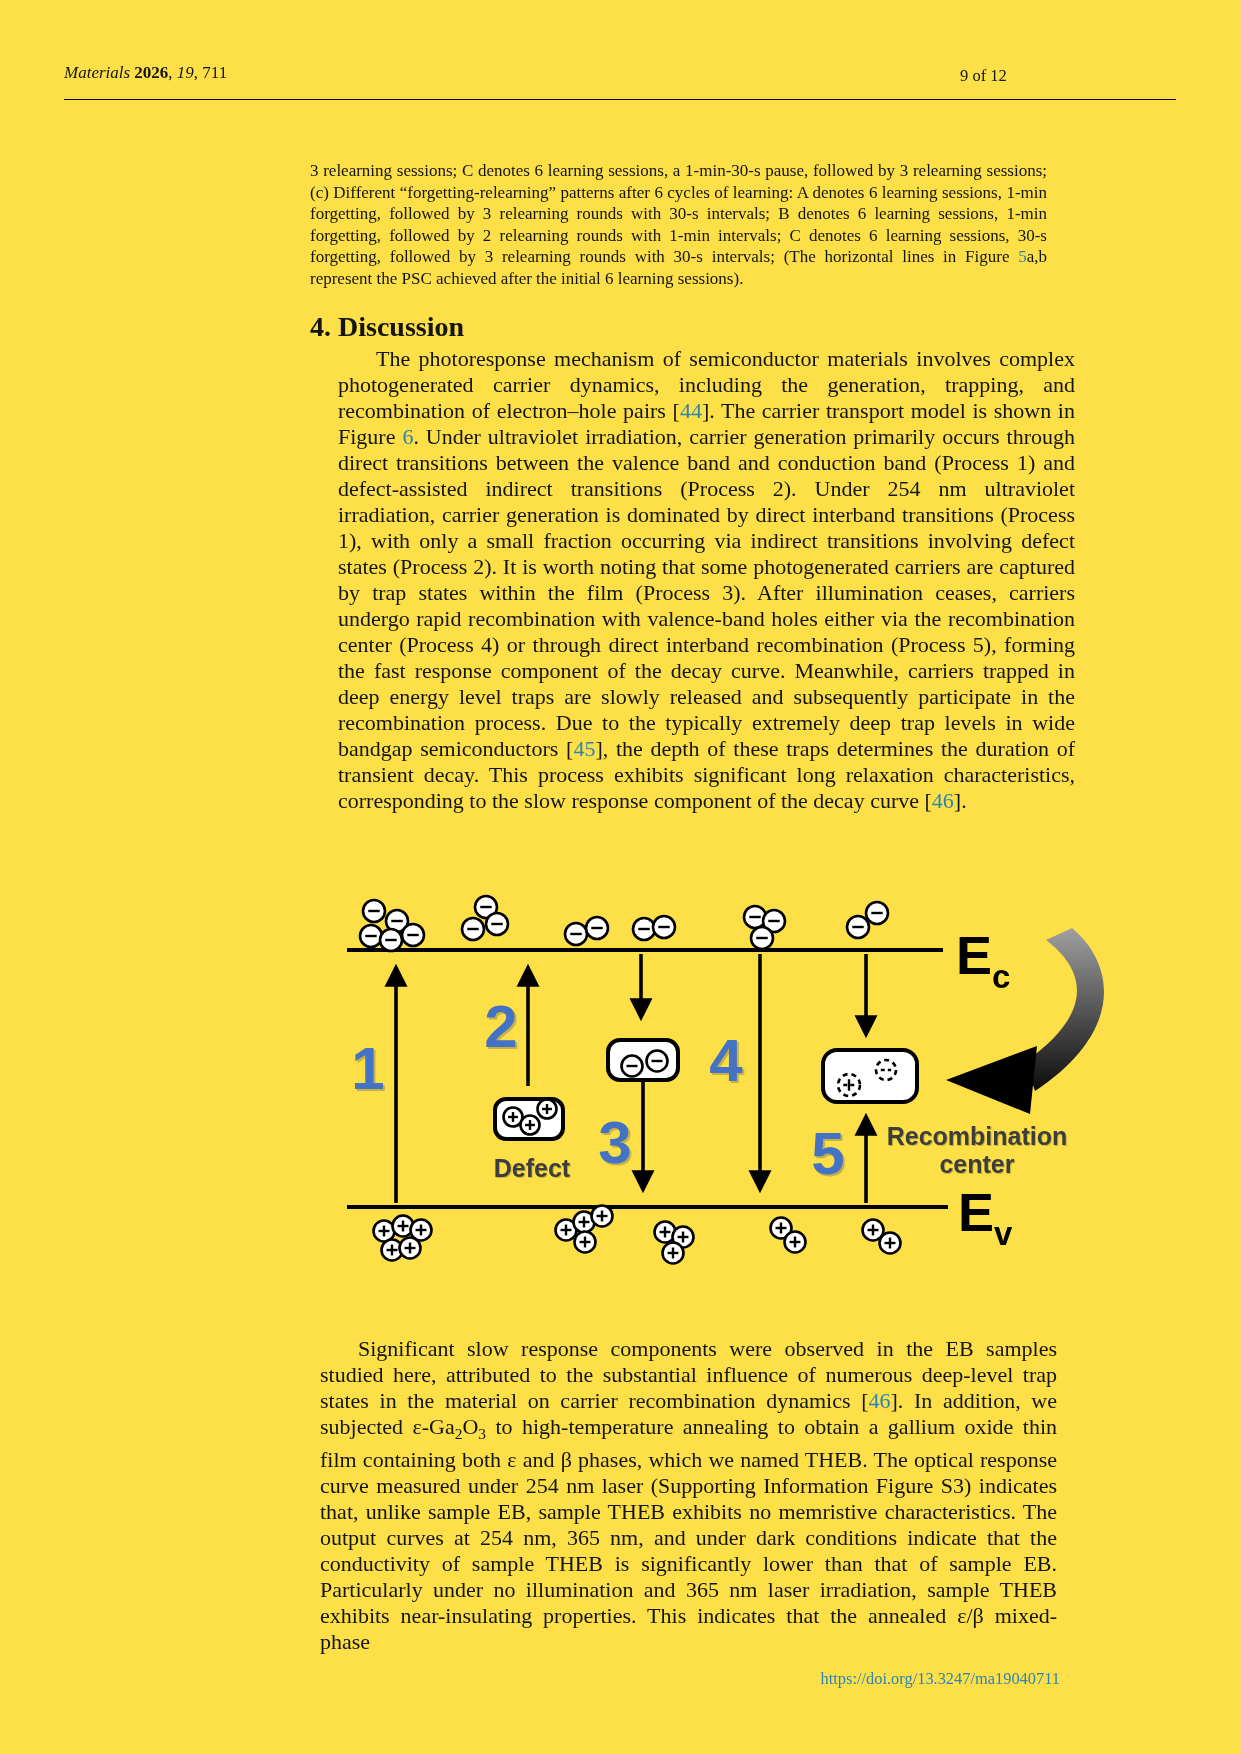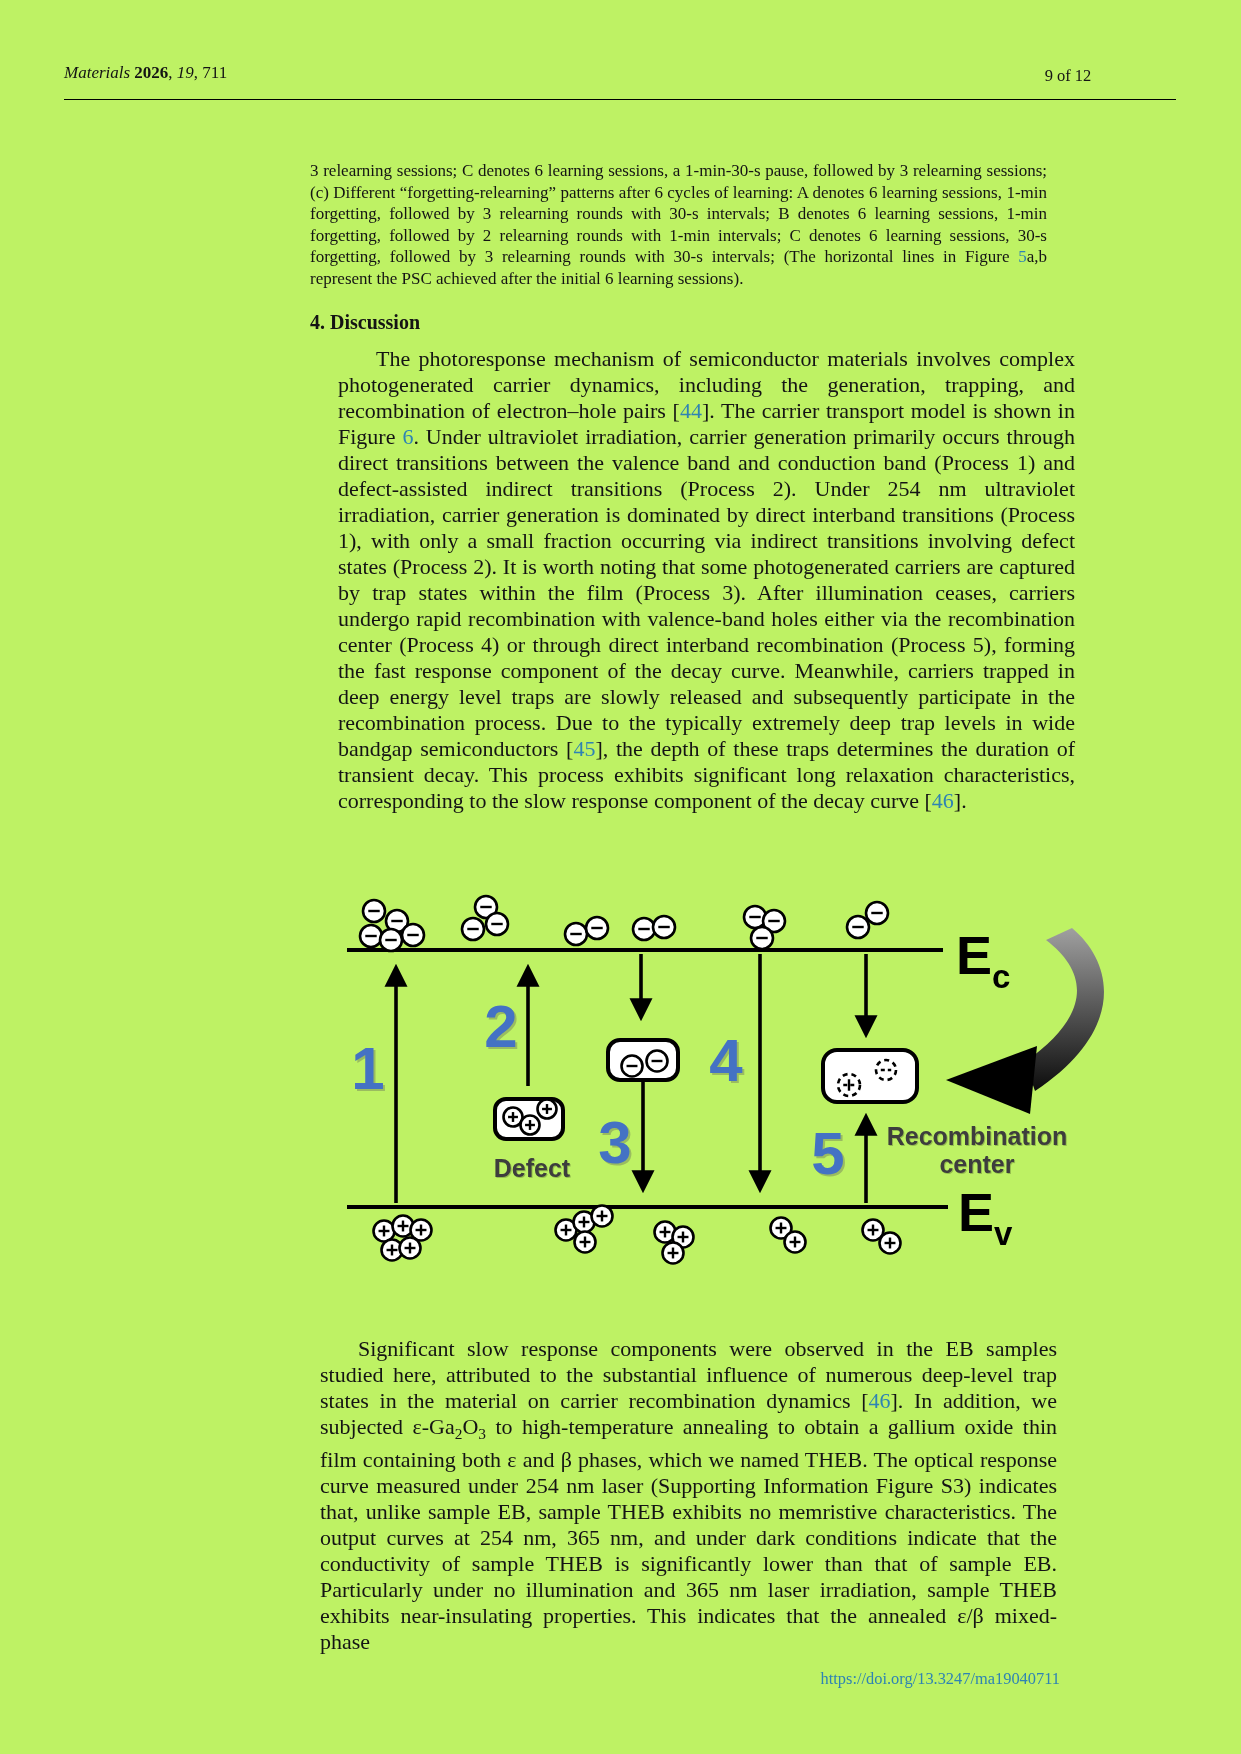--- a/index.html
+++ b/index.html
@@ -1,29 +1,29 @@
 <!DOCTYPE html>
 <html><head>
 <meta charset="utf-8">
 <style>
   html,body{margin:0;padding:0;background:#ffffff;}
-  #page{position:relative;width:1241px;height:1754px;background:#bef264;font-family:"Liberation Serif",serif;color:#141414;overflow:hidden;}
+  #page{position:relative;width:1241px;height:1754px;background:#fde047;font-family:"Liberation Serif",serif;color:#141414;overflow:hidden;}
   .abs{position:absolute;}
   
   #hdr-left{left:64px;top:63px;font-size:17px;}
-  #hdr-right{left:960px;top:66px;width:216px;text-align:center;font-size:16.5px;}
+  #hdr-right{left:960px;top:66px;width:216px;text-align:left;font-size:16.5px;}
   #hdr-rule{left:64px;top:99px;width:1112px;height:0;border-top:1.6px solid #000;}
   .i{font-style:italic;}
   .b{font-weight:bold;}
   .link{color:#2e83b4;}
   .sub{vertical-align:sub;font-size:0.7em;}
   
   #cap5{left:310px;top:131px;width:737px;font-size:17px;line-height:21.6px;text-align:justify;margin-top:29px;}
   
-  #sec-head{left:310px;top:311px;font-size:20px;font-weight:bold;}
+  #sec-head{left:310px;top:311px;font-size:28px;font-weight:bold;}
   
   .bodypara{width:737px;font-size:22px;line-height:26px;text-align:justify;margin-left:28px;}
   #para1{left:310px;top:346px;}
   #para1 > span:first-child{margin-left:38px;}
   #para2{left:292px;top:1336px;}
   #para2 > span:first-child{margin-left:38px;}
   
   #fig6-caption{left:310px;top:1289px;width:740px;font-size:16.4px;line-height:21px;}
   
   #footer-doi{left:560px;top:1669px;width:500px;text-align:right;font-size:16.4px;color:#2e83b4;}

